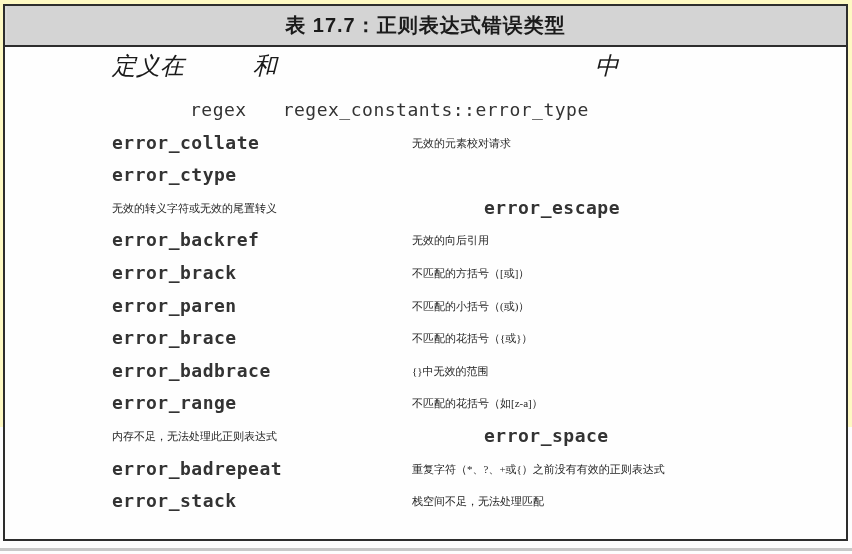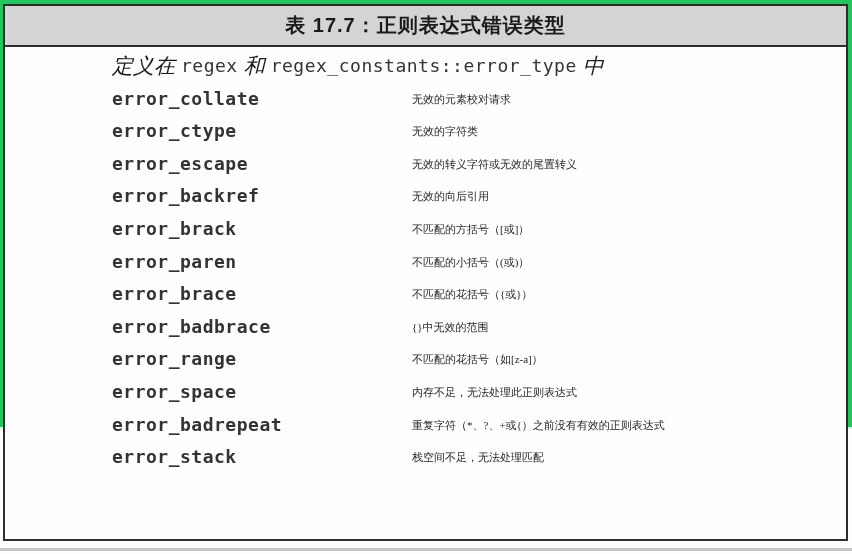--- a/index.html
+++ b/index.html
@@ -6,21 +6,21 @@
   html, body {
     width: 852px; height: 554px;
     background: #fdfdfd;
     font-family: "Liberation Serif", "DejaVu Serif", serif;
     overflow: hidden;
     position: relative;
   }
   .page {
     position: absolute; left: 0; top: 0;
     width: 852px; height: 427px;
-    background: #22c55e;
+    background: #fef9c3;
   }
   .table-box {
     position: absolute;
     left: 3px; top: 4px;
     width: 845px; height: 537px;
     border: 2px solid #2d2d2d;
     background: #fefefe;
   }
   .table-header {
     height: 41px;
@@ -53,30 +53,31 @@
     font-weight: bold;
   }
   .desc {
     width: 372px;
     font-size: 11px;
     color: #1f1f1f;
   }
   .defined { line-height: 32.6px; white-space: nowrap; }
   .defined .cjk {
     font-style: italic;
-    font-size: 21px;
+    font-size: 24px;
     color: #1a1a1a;
     margin-right: 6px;
   }
   .defined .code {
     font-family: "DejaVu Sans Mono", "Liberation Mono", monospace;
     font-size: 18px;
     color: #333333;
     letter-spacing: 0.5px;
     margin-right: 6px;
+    margin-top: 44px;
   }
   .page-rule {
     position: absolute;
     left: 0; top: 548px;
     width: 852px; height: 3px;
     background: #b5b5b5;
     opacity: 0.75;
   }
 </style>
 </head>
@@ -99,25 +100,24 @@
           <span class="code">regex_constants::error_type</span>
           <span class="cjk">中</span>
       </div>
 
       <div class="row">
         <span class="cell name">error_collate</span>
         <span class="cell desc">无效的元素校对请求</span>
       </div>
       <div class="row">
         <span class="cell name">error_ctype</span>
-        <span class="cell desc">无效的字符类</span>
       </div>
       <div class="row">
+        <span class="cell desc">无效的转义字符或无效的尾置转义</span>
         <span class="cell name">error_escape</span>
-        <span class="cell desc">无效的转义字符或无效的尾置转义</span>
       </div>
       <div class="row">
         <span class="cell name">error_backref</span>
         <span class="cell desc">无效的向后引用</span>
       </div>
       <div class="row">
         <span class="cell name">error_brack</span>
         <span class="cell desc">不匹配的方括号（[或]）</span>
       </div>
       <div class="row">
@@ -130,22 +130,22 @@
       </div>
       <div class="row">
         <span class="cell name">error_badbrace</span>
         <span class="cell desc">{}中无效的范围</span>
       </div>
       <div class="row">
         <span class="cell name">error_range</span>
         <span class="cell desc">不匹配的花括号（如[z-a]）</span>
       </div>
       <div class="row">
+        <span class="cell desc">内存不足，无法处理此正则表达式</span>
         <span class="cell name">error_space</span>
-        <span class="cell desc">内存不足，无法处理此正则表达式</span>
       </div>
       <div class="row">
         <span class="cell name">error_badrepeat</span>
         <span class="cell desc">重复字符（*、?、+或{）之前没有有效的正则表达式</span>
       </div>
       <div class="row">
         <span class="cell name">error_stack</span>
         <span class="cell desc">栈空间不足，无法处理匹配</span>
       </div>
 

